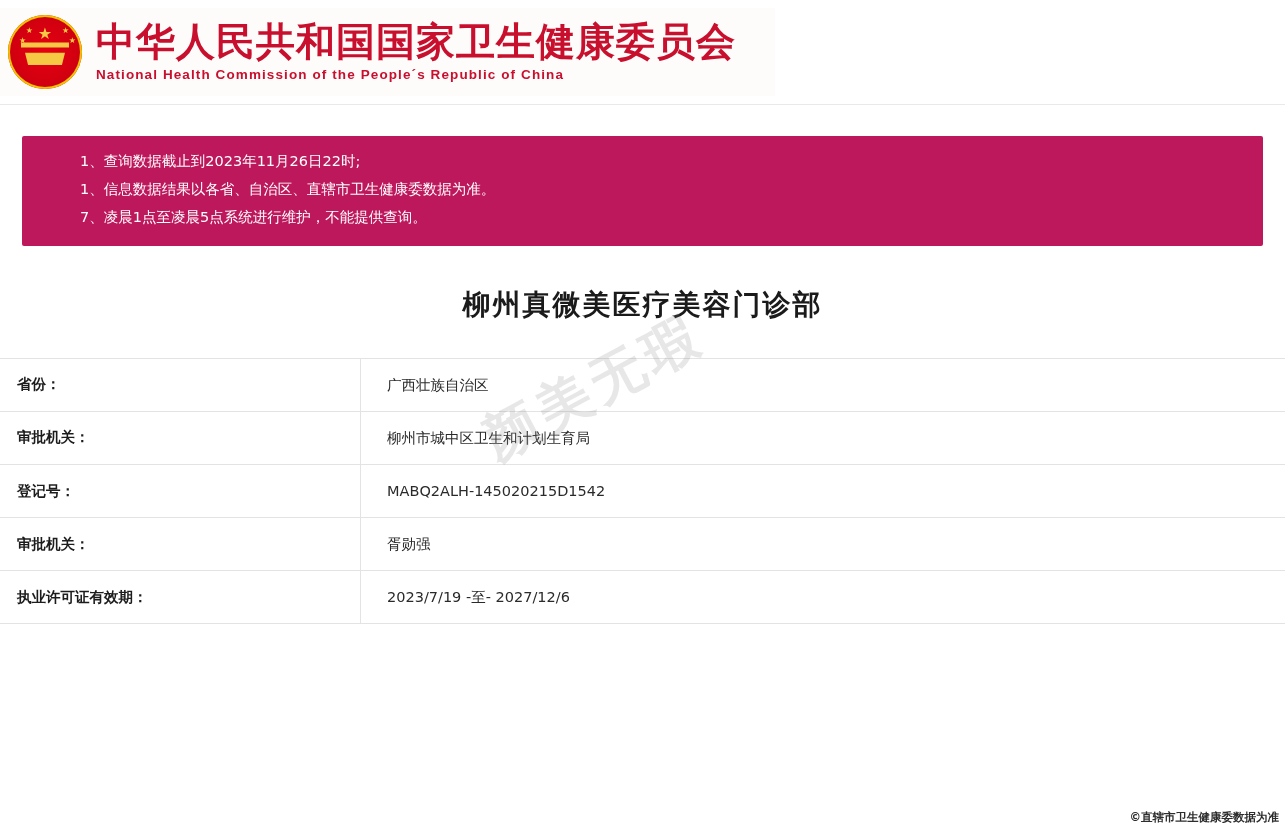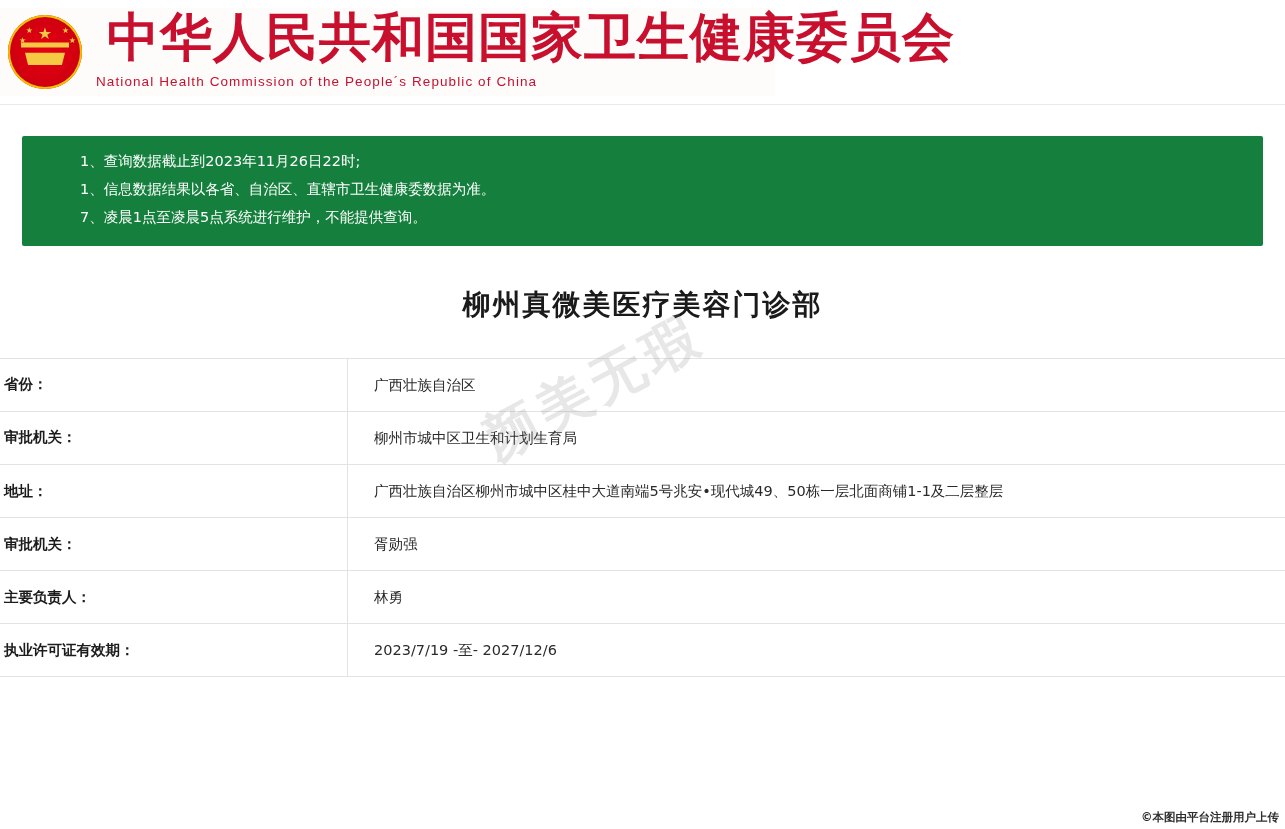--- a/index.html
+++ b/index.html
@@ -75,42 +75,41 @@
     position: absolute;
     color: #f6c945;
     font-size: 8px;
     line-height: 1;
   }
   .masthead-titles {
     margin-left: 14px;
     flex: 1 1 auto;
   }
   .cn-title {
-    font-size: 52px;
+    font-size: 39px;
     font-weight: bold;
     color: #c8102e;
     letter-spacing: 1px;
     line-height: 1.05;
     white-space: nowrap;
-    font-family: Liberation Mono, monospace;
-    margin-left: 11px;
+    font-family: Liberation Sans, sans-serif;
   }
   .en-title {
     margin-top: 4px;
     font-size: 13.5px;
-    font-weight: normal;
+    font-weight: bold;
     color: #c8102e;
     letter-spacing: 1.1px;
     white-space: nowrap;
   }
 
   
   .notice {
     margin: 31px 22px 0 22px;
-    background: #15803d;
+    background: #be185d;
     color: #ffffff;
     border-radius: 2px;
     padding: 12px 0 14px 0;
   }
   .notice p {
     margin: 0;
     padding: 2px 0 2px 58px;
     font-size: 14.5px;
     line-height: 1.65;
     font-family: "DejaVu Sans", "Liberation Sans", sans-serif;
@@ -141,21 +140,21 @@
     border-bottom: 1px solid #e3e3e3;
   }
   .info-table td {
     vertical-align: middle;
     padding: 13px 10px 13px 0;
     font-size: 14.5px;
     font-family: "DejaVu Sans", "Liberation Sans", sans-serif;
   }
   .info-table td.label {
     width: 333px;
-    padding-left: 4px;
+    padding-left: 17px;
     font-weight: bold;
     color: #1c1c1c;
     border-right: 1px solid #e3e3e3;
     white-space: nowrap;
   }
   .info-table td.value {
     padding-left: 26px;
     color: #2a2a2a;
     line-height: 1.8;
     word-break: break-all;
@@ -229,32 +228,28 @@
   <tbody>
     <tr>
       <td class="label">省份：</td>
       <td class="value">广西壮族自治区</td>
     </tr>
     <tr>
       <td class="label">审批机关：</td>
       <td class="value">柳州市城中区卫生和计划生育局</td>
     </tr>
     <tr>
-      <td class="label">地址：</td>
-      <td class="value">广西壮族自治区柳州市城中区桂中大道南端5号兆安•现代城49、50栋一层北面商铺1-1及二层整层</td>
+      <td class="label">登记号：</td>
+      <td class="value">MABQ2ALH-145020215D1542</td>
     </tr>
     <tr>
       <td class="label">审批机关：</td>
       <td class="value">胥勋强</td>
     </tr>
     <tr>
-      <td class="label">主要负责人：</td>
-      <td class="value">林勇</td>
-    </tr>
-    <tr>
       <td class="label">执业许可证有效期：</td>
       <td class="value">2023/7/19 -至- 2027/12/6</td>
     </tr>
   </tbody>
 </table>
 
 <div class="watermark">颜美无瑕</div>
-<div class="footer-note">©本图由平台注册用户上传</div>
+<div class="footer-note">©直辖市卫生健康委数据为准</div>
 
 </body></html>

